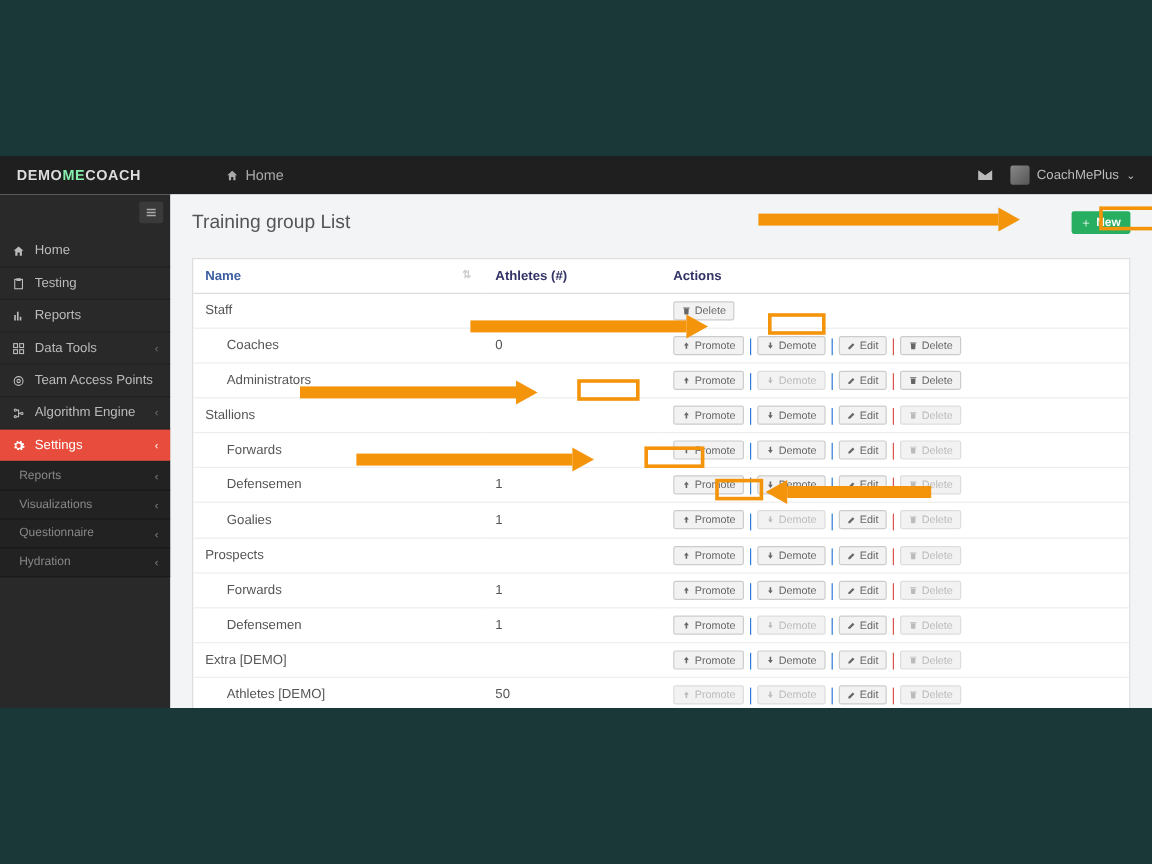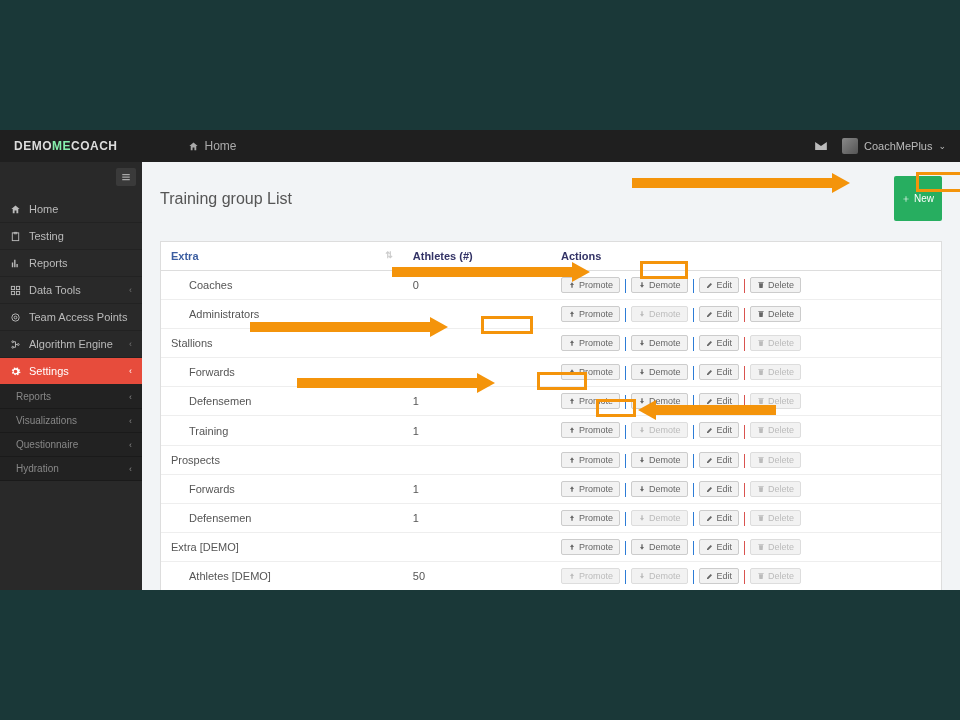--- a/index.html
+++ b/index.html
@@ -25,21 +25,21 @@
 .nav li.active { background: #e74c3c; color: #fff; }
 .nav li .caret { margin-left: auto; font-size: 9px; color: #777; }
 .nav li.active .caret { color: #fff; }
 .nav li svg { width: 11px; height: 11px; flex: 0 0 11px; }
 .subnav { list-style: none; background: #222; }
 .subnav li { padding: 6px 10px 6px 16px; display: flex; align-items: center; color: #888; font-size: 10px; border-bottom: 1px solid #1a1a1a; }
 .subnav li .caret { margin-left: auto; font-size: 9px; }
 .main { flex: 1; background: #f2f4f6; padding: 14px 18px; overflow: hidden; position: relative; }
 .page-head { display: flex; align-items: center; margin-bottom: 20px; gap: 32px; }
 .page-title { font-size: 16px; font-weight: 400; color: #555; }
-.new-btn { margin-left: auto; background: #27ae60; color: #fff; border: none; padding: 17px 8px; font-size: 10px; border-radius: 2px; display: flex; align-items: center; gap: 4px; cursor: pointer; }
+.new-btn { margin-left: auto; background: #27ae60; color: #fff; border: none; padding: 4px 8px; font-size: 10px; border-radius: 2px; display: flex; align-items: center; gap: 4px; cursor: pointer; font-weight: bold; }
 .new-btn svg { width: 8px; height: 8px; }
 .card { background: #fff; border: 1px solid #ddd; }
 table { width: 100%; border-collapse: collapse; font-size: 11px; }
 th { text-align: left; padding: 8px 10px; border-bottom: 1px solid #ddd; color: #336; font-weight: 600; }
 th.name { color: #3b5da0; }
 th .sort { float: right; color: #ccc; font-size: 9px; }
 td { padding: 6px 10px; border-bottom: 1px solid #eee; color: #555; }
 tr.indent td:first-child { padding-left: 28px; }
 .actions-cell { white-space: nowrap; }
 .abtn { display: inline-flex; align-items: center; gap: 3px; background: #f2f2f2; border: 1px solid #ccc; color: #666; font-size: 9px; padding: 2px 6px; border-radius: 2px; cursor: pointer; margin-right: 0; }
@@ -170,26 +170,33 @@
           <svg viewBox="0 0 24 24" fill="#fff">
               <path d="M11 4h2v7h7v2h-7v7h-2v-7H4v-2h7z"></path>
             </svg>
           <span>New</span>
         </button>
       </div>
       <div class="card">
         <table>
           <thead>
             <tr>
-              <th class="name" style="width:31%;"><span>Extra</span><span class="sort">⇅</span></th>
+              <th class="name" style="width:31%;"><span>Name</span><span class="sort">⇅</span></th>
               <th style="width:19%;"><span>Athletes (#)</span></th>
               <th><span>Actions</span></th>
             </tr>
           </thead>
           <tbody id="tbody">
+              <tr>
+                <td>Staff</td>
+                <td></td>
+                <td class="actions-cell"><span class="abtn "><svg viewBox="0 0 24 24" fill="currentColor">
+                      <path d="M6 7h12l-1 14H7zM4 4h16v2H4z"></path>
+                    </svg> Delete</span></td>
+              </tr>
               <tr class="indent">
                 <td>Coaches</td>
                 <td>0</td>
                 <td class="actions-cell"><span class="abtn "><svg viewBox="0 0 24 24" fill="currentColor">
                       <path d="M12 4l6 8h-4v8h-4v-8H6z"></path>
                     </svg> Promote</span><span class="sep"></span><span class="abtn "><svg viewBox="0 0 24 24" fill="currentColor">
                       <path d="M12 20l-6-8h4V4h4v8h4z"></path>
                     </svg> Demote</span><span class="sep"></span><span class="abtn "><svg viewBox="0 0 24 24" fill="currentColor">
                       <path d="M3 17l11-11 4 4L7 21H3z"></path>
                     </svg> Edit</span><span class="sep red"></span><span class="abtn "><svg viewBox="0 0 24 24" fill="currentColor">
@@ -242,21 +249,21 @@
                       <path d="M12 4l6 8h-4v8h-4v-8H6z"></path>
                     </svg> Promote</span><span class="sep"></span><span class="abtn "><svg viewBox="0 0 24 24" fill="currentColor">
                       <path d="M12 20l-6-8h4V4h4v8h4z"></path>
                     </svg> Demote</span><span class="sep"></span><span class="abtn "><svg viewBox="0 0 24 24" fill="currentColor">
                       <path d="M3 17l11-11 4 4L7 21H3z"></path>
                     </svg> Edit</span><span class="sep red"></span><span class="abtn dis"><svg viewBox="0 0 24 24" fill="currentColor">
                       <path d="M6 7h12l-1 14H7zM4 4h16v2H4z"></path>
                     </svg> Delete</span></td>
               </tr>
               <tr class="indent">
-                <td>Training</td>
+                <td>Goalies</td>
                 <td>1</td>
                 <td class="actions-cell"><span class="abtn "><svg viewBox="0 0 24 24" fill="currentColor">
                       <path d="M12 4l6 8h-4v8h-4v-8H6z"></path>
                     </svg> Promote</span><span class="sep"></span><span class="abtn dis"><svg viewBox="0 0 24 24" fill="currentColor">
                       <path d="M12 20l-6-8h4V4h4v8h4z"></path>
                     </svg> Demote</span><span class="sep"></span><span class="abtn "><svg viewBox="0 0 24 24" fill="currentColor">
                       <path d="M3 17l11-11 4 4L7 21H3z"></path>
                     </svg> Edit</span><span class="sep red"></span><span class="abtn dis"><svg viewBox="0 0 24 24" fill="currentColor">
                       <path d="M6 7h12l-1 14H7zM4 4h16v2H4z"></path>
                     </svg> Delete</span></td>

